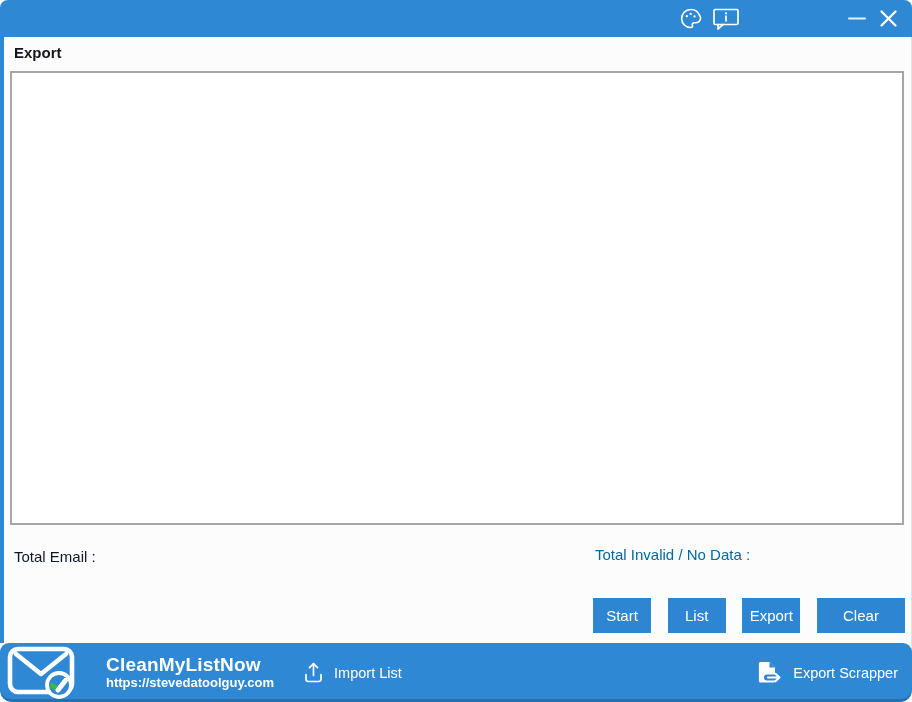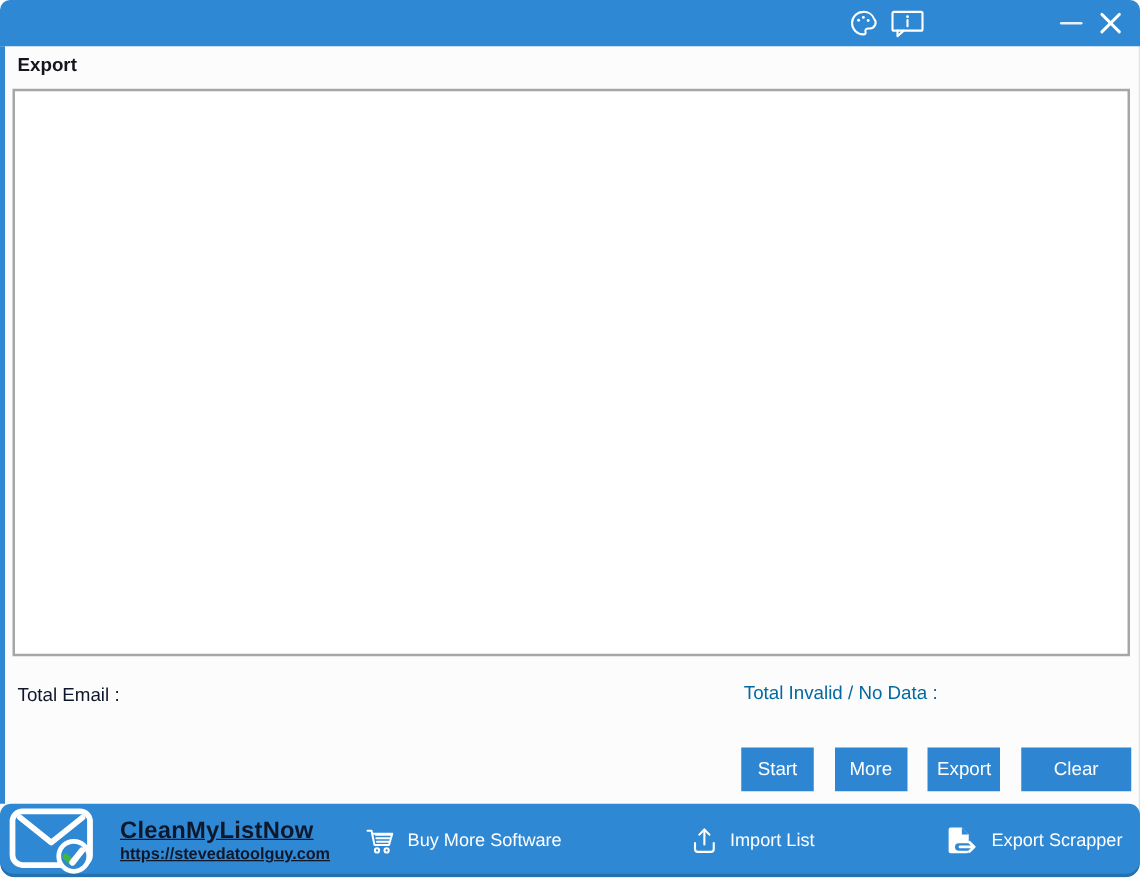--- a/index.html
+++ b/index.html
@@ -47,21 +47,21 @@
   .btn-clear { width:88px; }
 
   
   .footer {
     position:absolute; left:0; top:643px; width:912px; height:59px;
     background:#2F88D4; border-radius:9px 9px 11px 11px;
     display:flex; align-items:center;
     box-shadow: inset 0 -3px 0 rgba(16,58,94,0.30);
   }
   .logo { margin-left:6px; display:flex; align-items:center; }
-  .brand-text { margin-left:14px; color:#0f172a; line-height:1.15;text-decoration:underline; }
+  .brand-text { margin-left:24px; color:#ffffff; line-height:1.15; }
   .brand-name { font-size:19px; font-weight:bold; letter-spacing:0.2px; }
   .brand-url  { font-size:13px; font-weight:bold; cursor:pointer; }
   .footer-nav {
     flex:1; display:flex; justify-content:space-between; align-items:center;
     margin-left:28px; margin-right:14px;
   }
   .nav-item { display:flex; align-items:center; gap:9px; color:#fff; font-size:14.5px; cursor:pointer; white-space:nowrap; }
   .nav-icon { display:flex; align-items:center; }
 
   svg { display:block; }
@@ -104,21 +104,21 @@
   <div class="left-accent"></div>
 
   <div class="section-label">Export</div>
   <div class="listbox"></div>
 
   <div class="total-email">Total Email :</div>
   <div class="total-invalid">Total Invalid / No Data :</div>
 
   <div class="buttons-row">
     <button class="btn">Start</button>
-    <button class="btn">More</button>
+    <button class="btn">List</button>
     <button class="btn">Export</button>
     <button class="btn btn-clear">Clear</button>
   </div>
 
   <div class="footer">
     <span class="logo">
       <svg width="76" height="56" viewBox="0 0 76 56" fill="none">
         <rect x="4" y="4" width="62" height="43" rx="8" stroke="#fff" stroke-width="4.6"></rect>
         <path d="M10 9 L35 29 L60 9" stroke="#fff" stroke-width="4.6" stroke-linecap="round" stroke-linejoin="round"></path>
         <circle cx="53" cy="40" r="12" fill="#2F88D4" stroke="#fff" stroke-width="3.8"></circle>
@@ -126,33 +126,20 @@
         <path d="M52 45 L59.5 35.5" stroke="#fff" stroke-width="5" stroke-linecap="round"></path>
       </svg>
     </span>
     <div class="brand-text">
       <div class="brand-name">CleanMyListNow</div>
       <div class="brand-url">https://stevedatoolguy.com</div>
     </div>
 
     <div class="footer-nav">
 
-      <div class="nav-item">
-        <span class="nav-icon">
-          <svg width="25" height="24" viewBox="0 0 25 24" fill="none" stroke="#fff" stroke-width="1.6" stroke-linecap="round" stroke-linejoin="round">
-            <path d="M2 3.5h3.2L7.6 15h11.6l2.6-9H6.2"></path>
-            <line x1="8.6" y1="6.8" x2="20.6" y2="6.8"></line>
-            <line x1="9.1" y1="9.6" x2="20" y2="9.6"></line>
-            <line x1="9.6" y1="12.4" x2="19.2" y2="12.4"></line>
-            <circle cx="9.6" cy="19.3" r="1.7"></circle>
-            <circle cx="17.3" cy="19.3" r="1.7"></circle>
-          </svg>
-        </span>
-        <span class="nav-label">Buy More Software</span>
-      </div>
 
       <div class="nav-item">
         <span class="nav-icon">
           <svg width="23" height="25" viewBox="0 0 23 25" fill="none" stroke="#fff" stroke-width="1.7" stroke-linecap="round" stroke-linejoin="round">
             <path d="M11.5 15.5 V4"></path>
             <path d="M7.5 7.7 L11.5 3.6 L15.5 7.7"></path>
             <path d="M4 14.5 v4.6 a2.4 2.4 0 0 0 2.4 2.4 h10.2 a2.4 2.4 0 0 0 2.4-2.4 v-4.6"></path>
           </svg>
         </span>
         <span class="nav-label">Import List</span>

